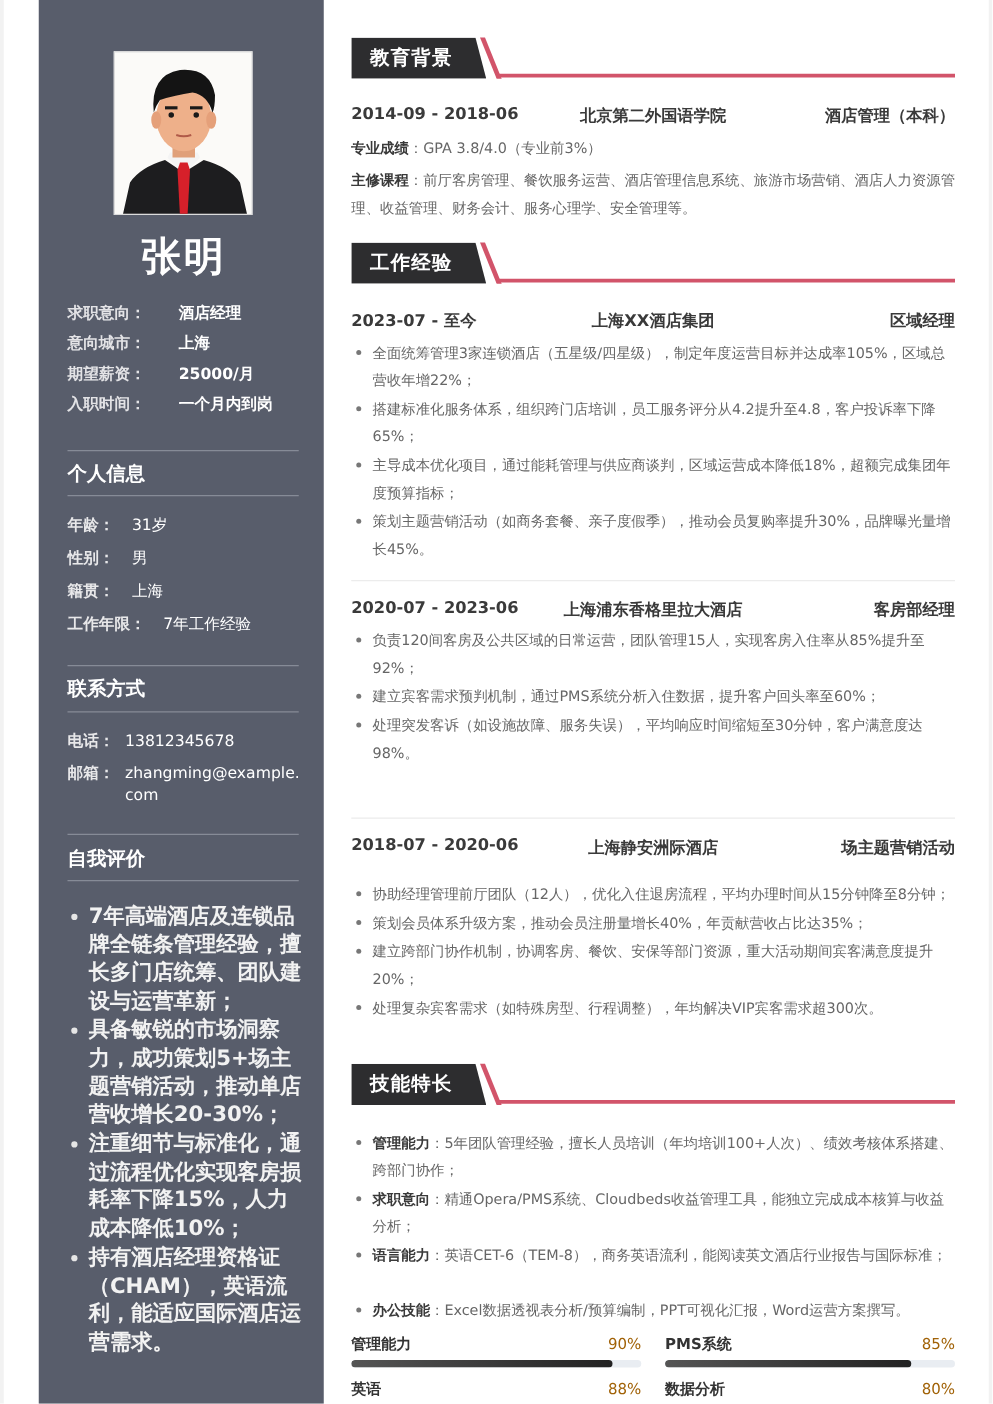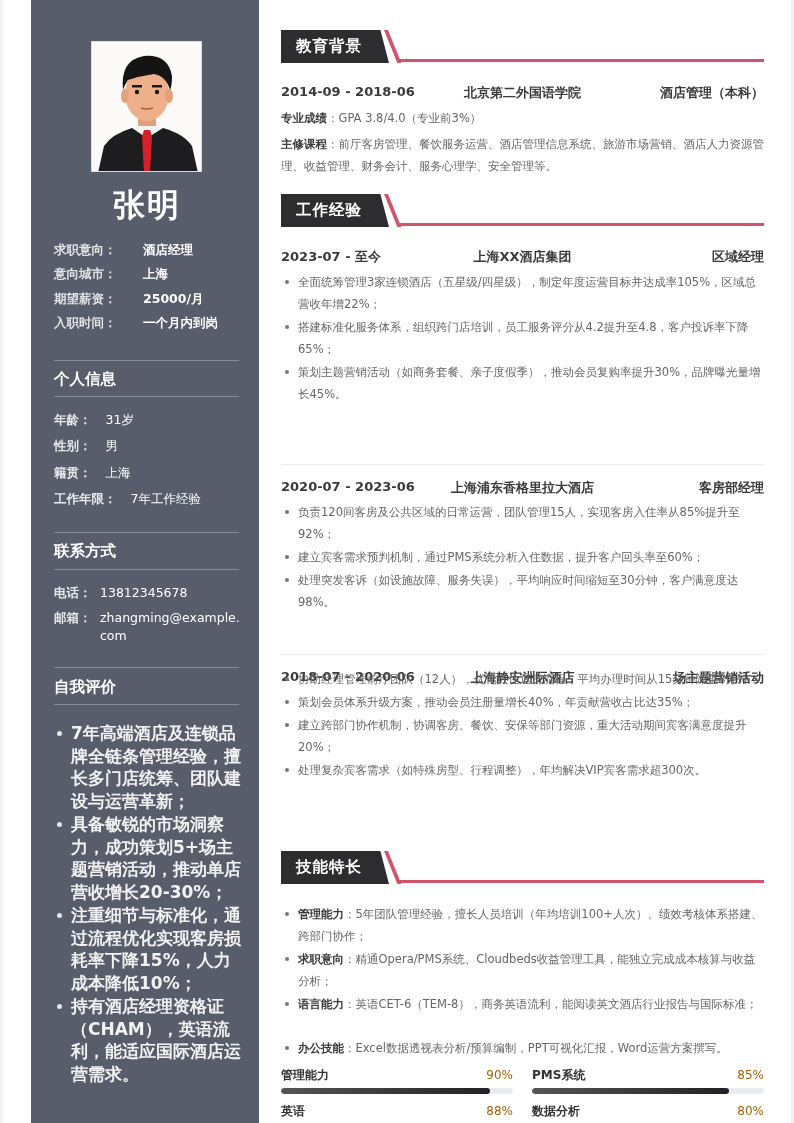--- a/index.html
+++ b/index.html
@@ -187,20 +187,21 @@
   </div>
 
   <div class="row3" style="top:248px">
     <span class="l">2023-07 - 至今</span>
     <span class="c">上海XX酒店集团</span>
     <span class="r">区域经理</span>
   </div>
   <ul class="bullets" style="top:271px">
     <li>全面统筹管理3家连锁酒店（五星级/四星级），制定年度运营目标并达成率105%，区域总营收年增22%；</li>
     <li>搭建标准化服务体系，组织跨门店培训，员工服务评分从4.2提升至4.8，客户投诉率下降65%；</li>
+    <li>主导成本优化项目，通过能耗管理与供应商谈判，区域运营成本降低18%，超额完成集团年度预算指标；</li>
     <li>策划主题营销活动（如商务套餐、亲子度假季），推动会员复购率提升30%，品牌曝光量增长45%。</li>
   </ul>
   <div class="job-hr" style="top:464px"></div>
 
   <div class="row3" style="top:479px">
     <span class="l">2020-07 - 2023-06</span>
     <span class="c">上海浦东香格里拉大酒店</span>
     <span class="r">客房部经理</span>
   </div>
   <ul class="bullets" style="top:501px">
@@ -208,21 +209,21 @@
     <li>建立宾客需求预判机制，通过PMS系统分析入住数据，提升客户回头率至60%；</li>
     <li>处理突发客诉（如设施故障、服务失误），平均响应时间缩短至30分钟，客户满意度达98%。</li>
   </ul>
   <div class="job-hr" style="top:654px"></div>
 
   <div class="row3" style="top:669px">
     <span class="l">2018-07 - 2020-06</span>
     <span class="c">上海静安洲际酒店</span>
     <span class="r">场主题营销活动</span>
   </div>
-  <ul class="bullets" style="top:668px">
+  <ul class="bullets" style="top:704px">
     <li>协助经理管理前厅团队（12人），优化入住退房流程，平均办理时间从15分钟降至8分钟；</li>
     <li>策划会员体系升级方案，推动会员注册量增长40%，年贡献营收占比达35%；</li>
     <li>建立跨部门协作机制，协调客房、餐饮、安保等部门资源，重大活动期间宾客满意度提升20%；</li>
     <li>处理复杂宾客需求（如特殊房型、行程调整），年均解决VIP宾客需求超300次。</li>
   </ul>
 
   <div class="sec-head" style="top:851px">
     <div class="tab">技能特长</div>
     <div class="slash"></div>
     <div class="line"></div>

